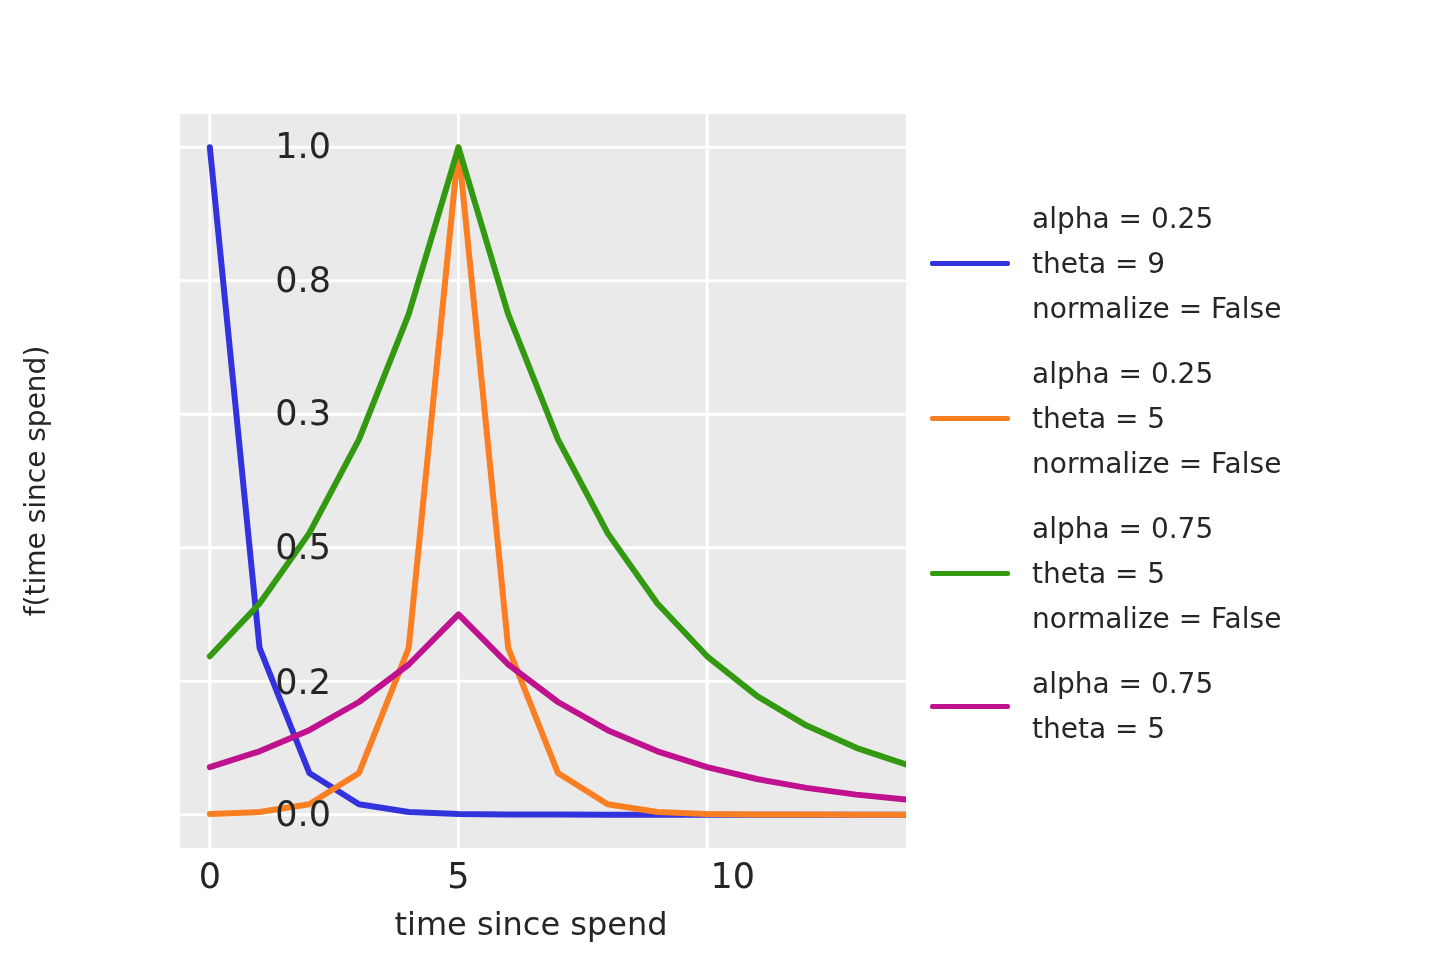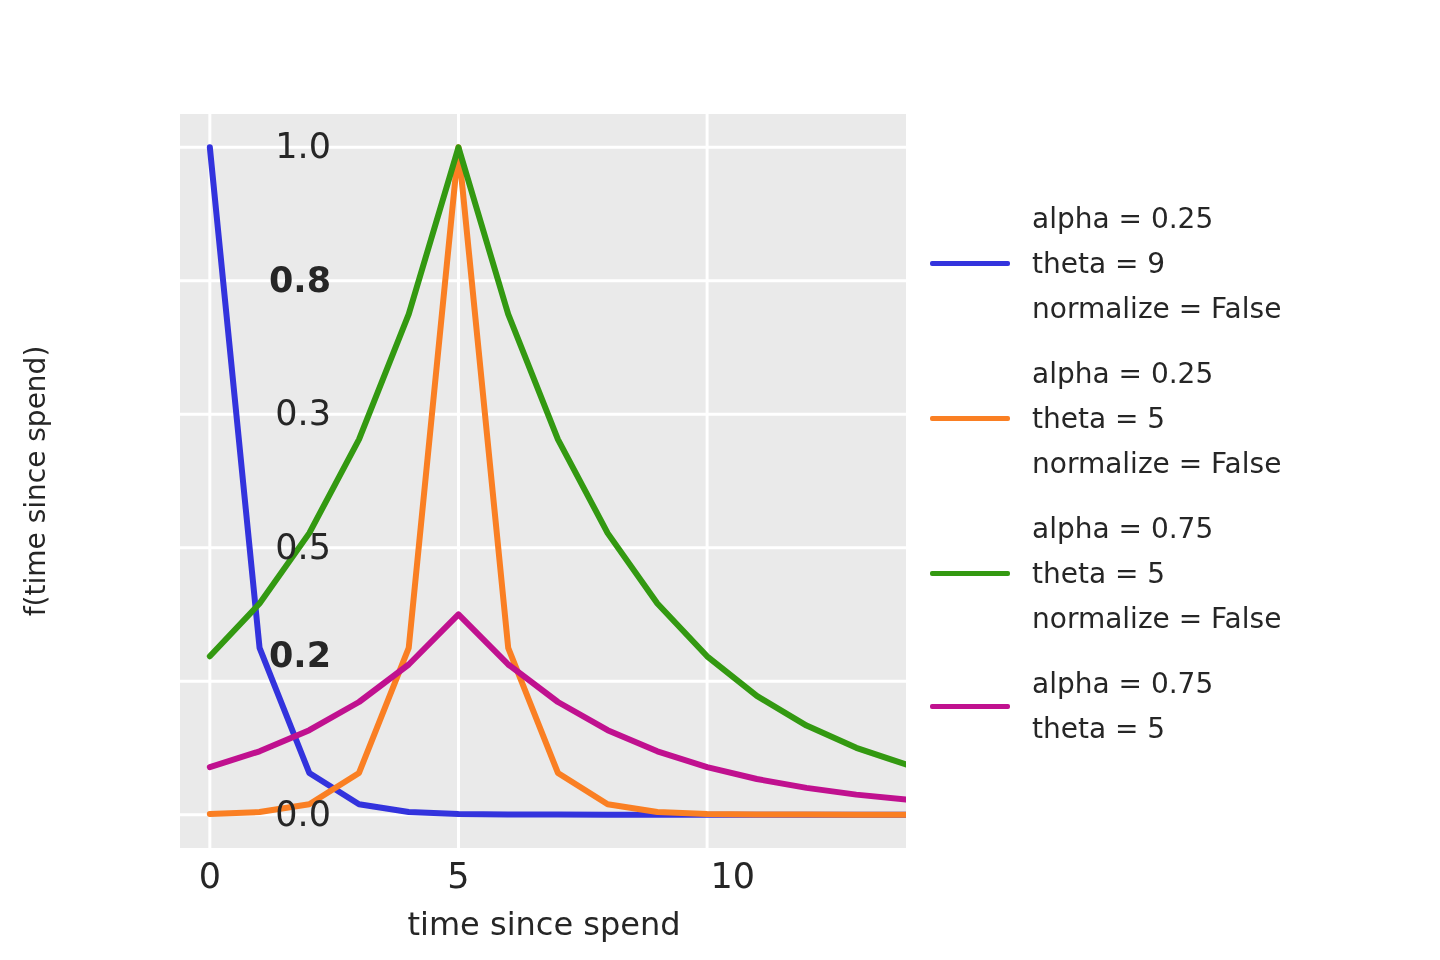--- a/index.html
+++ b/index.html
@@ -59,21 +59,21 @@
     width: 120px;
     font-size: 35px;
     line-height: 42px;
     color: #262626;
     white-space: nowrap;
   }
 
   
   #xlabel {
     position: absolute;
-    left: 181px;
+    left: 168px;
     top: 905px;
     width: 726px;
     text-align: center;
     font-size: 32px;
     color: #262626;
   }
   #ylabel-wrap {
     position: absolute;
     left: 0px;
     top: 114px;
@@ -142,24 +142,24 @@
           <polyline points="29.84,33.36 79.56,533.82 129.29,658.93 179.01,690.23 228.74,698.03 278.47,699.97 328.19,700.50 377.92,700.57 427.64,700.64 477.37,700.64 527.10,700.64 576.82,700.64 626.55,700.64 676.27,700.64 726.00,700.64" fill="none" stroke="#3333dd" stroke-width="6" stroke-linejoin="round" stroke-linecap="round"></polyline>
           <polyline points="29.84,699.97 79.56,698.03 129.29,690.23 179.01,658.93 228.74,533.82 278.47,33.36 328.19,533.82 377.92,658.93 427.64,690.23 477.37,698.03 527.10,699.97 576.82,700.50 626.55,700.57 676.27,700.64 726.00,700.64" fill="none" stroke="#fa7f23" stroke-width="6" stroke-linejoin="round" stroke-linecap="round"></polyline>
           <polyline points="29.84,542.29 79.56,489.51 129.29,419.11 179.01,325.30 228.74,200.18 278.47,33.36 328.19,200.18 377.92,325.30 427.64,419.11 477.37,489.51 527.10,542.29 576.82,581.86 626.55,611.56 676.27,633.84 726.00,650.52" fill="none" stroke="#339911" stroke-width="6" stroke-linejoin="round" stroke-linecap="round"></polyline>
           <polyline points="29.84,653.13 79.56,637.31 129.29,616.16 179.01,588.00 228.74,550.50 278.47,500.45 328.19,550.50 377.92,588.00 427.64,616.16 477.37,637.31 527.10,653.13 576.82,665.00 626.55,673.88 676.27,680.62 726.00,685.62" fill="none" stroke="#c0118f" stroke-width="6" stroke-linejoin="round" stroke-linecap="round"></polyline>
         </g>
     </svg>
   </div>
 
   <div id="yticklabels">
       <div class="ytick" style="top: 129.364px;">1.0</div>
-      <div class="ytick" style="top: 262.818px; font-weight: bold;">0.8</div>
+      <div class="ytick" style="top: 262.818px;">0.8</div>
       <div class="ytick" style="top: 396.273px;">0.3</div>
       <div class="ytick" style="top: 529.727px;">0.5</div>
-      <div class="ytick" style="top: 638px; font-weight: bold;">0.2</div>
+      <div class="ytick" style="top: 665px;">0.2</div>
       <div class="ytick" style="top: 796.636px;">0.0</div>
     </div>
 
   <div id="xticklabels">
       <div class="xtick" style="left: 149.836px;">0</div>
       <div class="xtick" style="left: 398.466px;">5</div>
       <div class="xtick" style="left: 635px; text-align: right;">10</div>
     </div>
 
   <div id="xlabel">time since spend</div>

